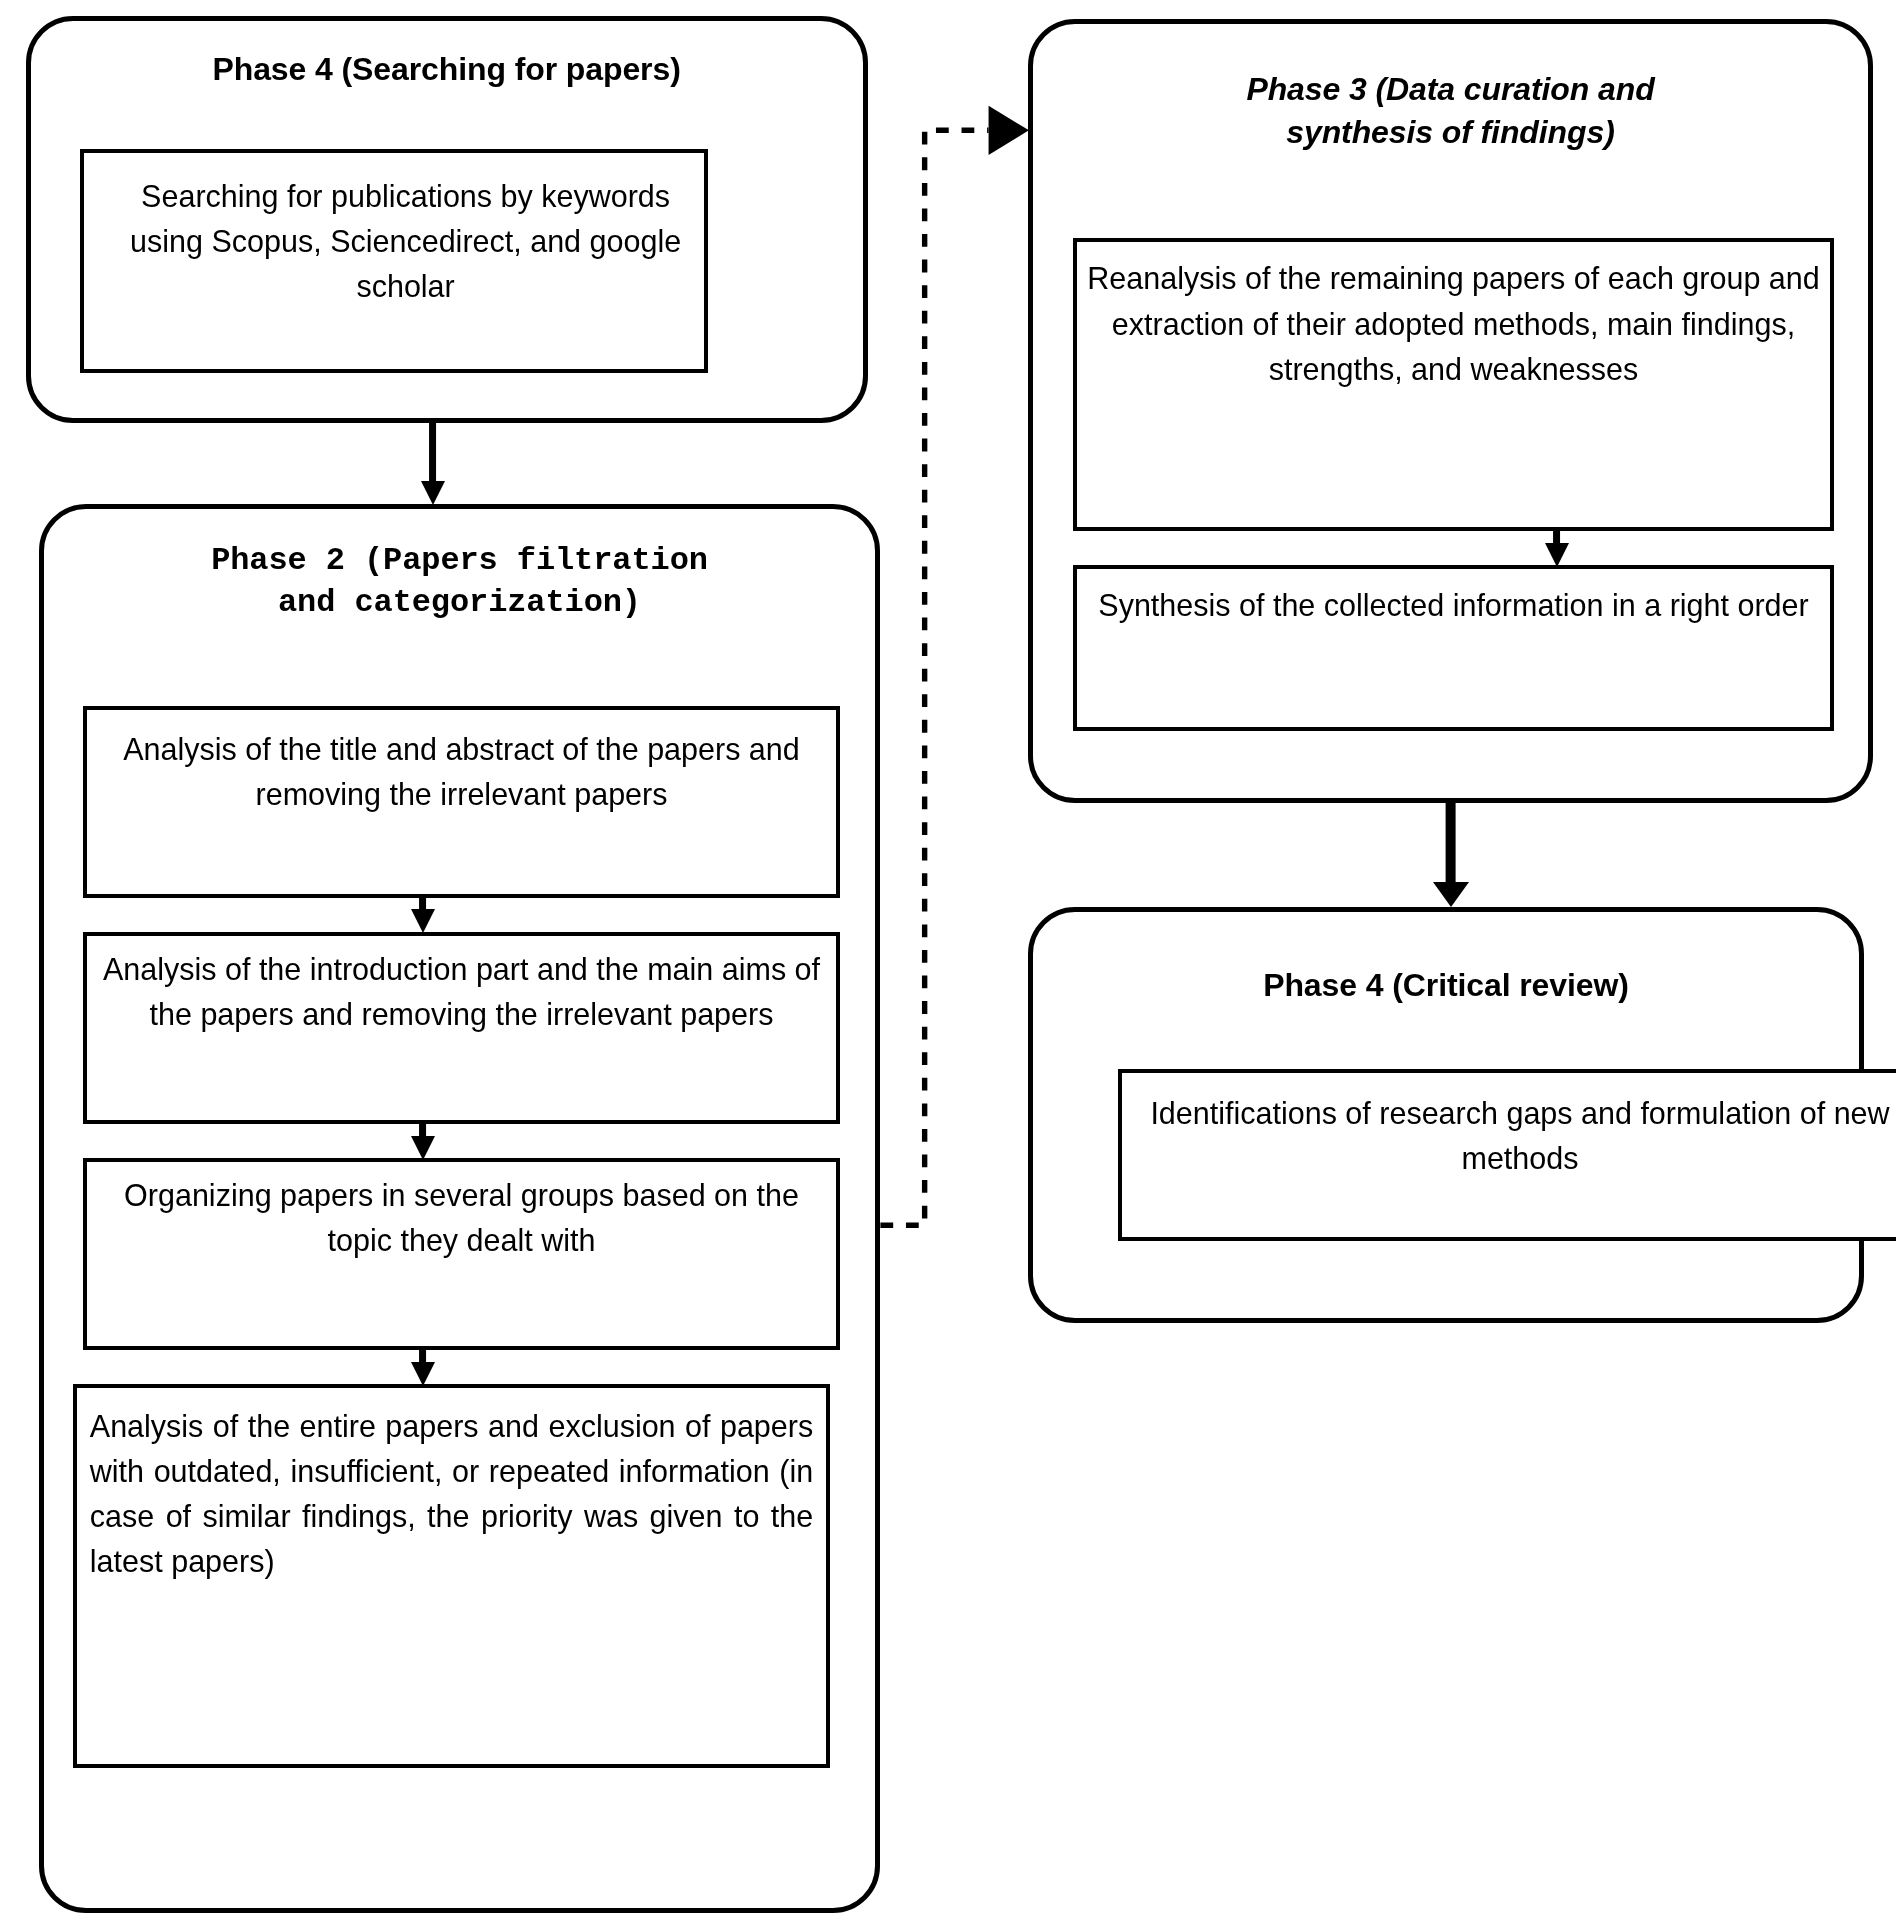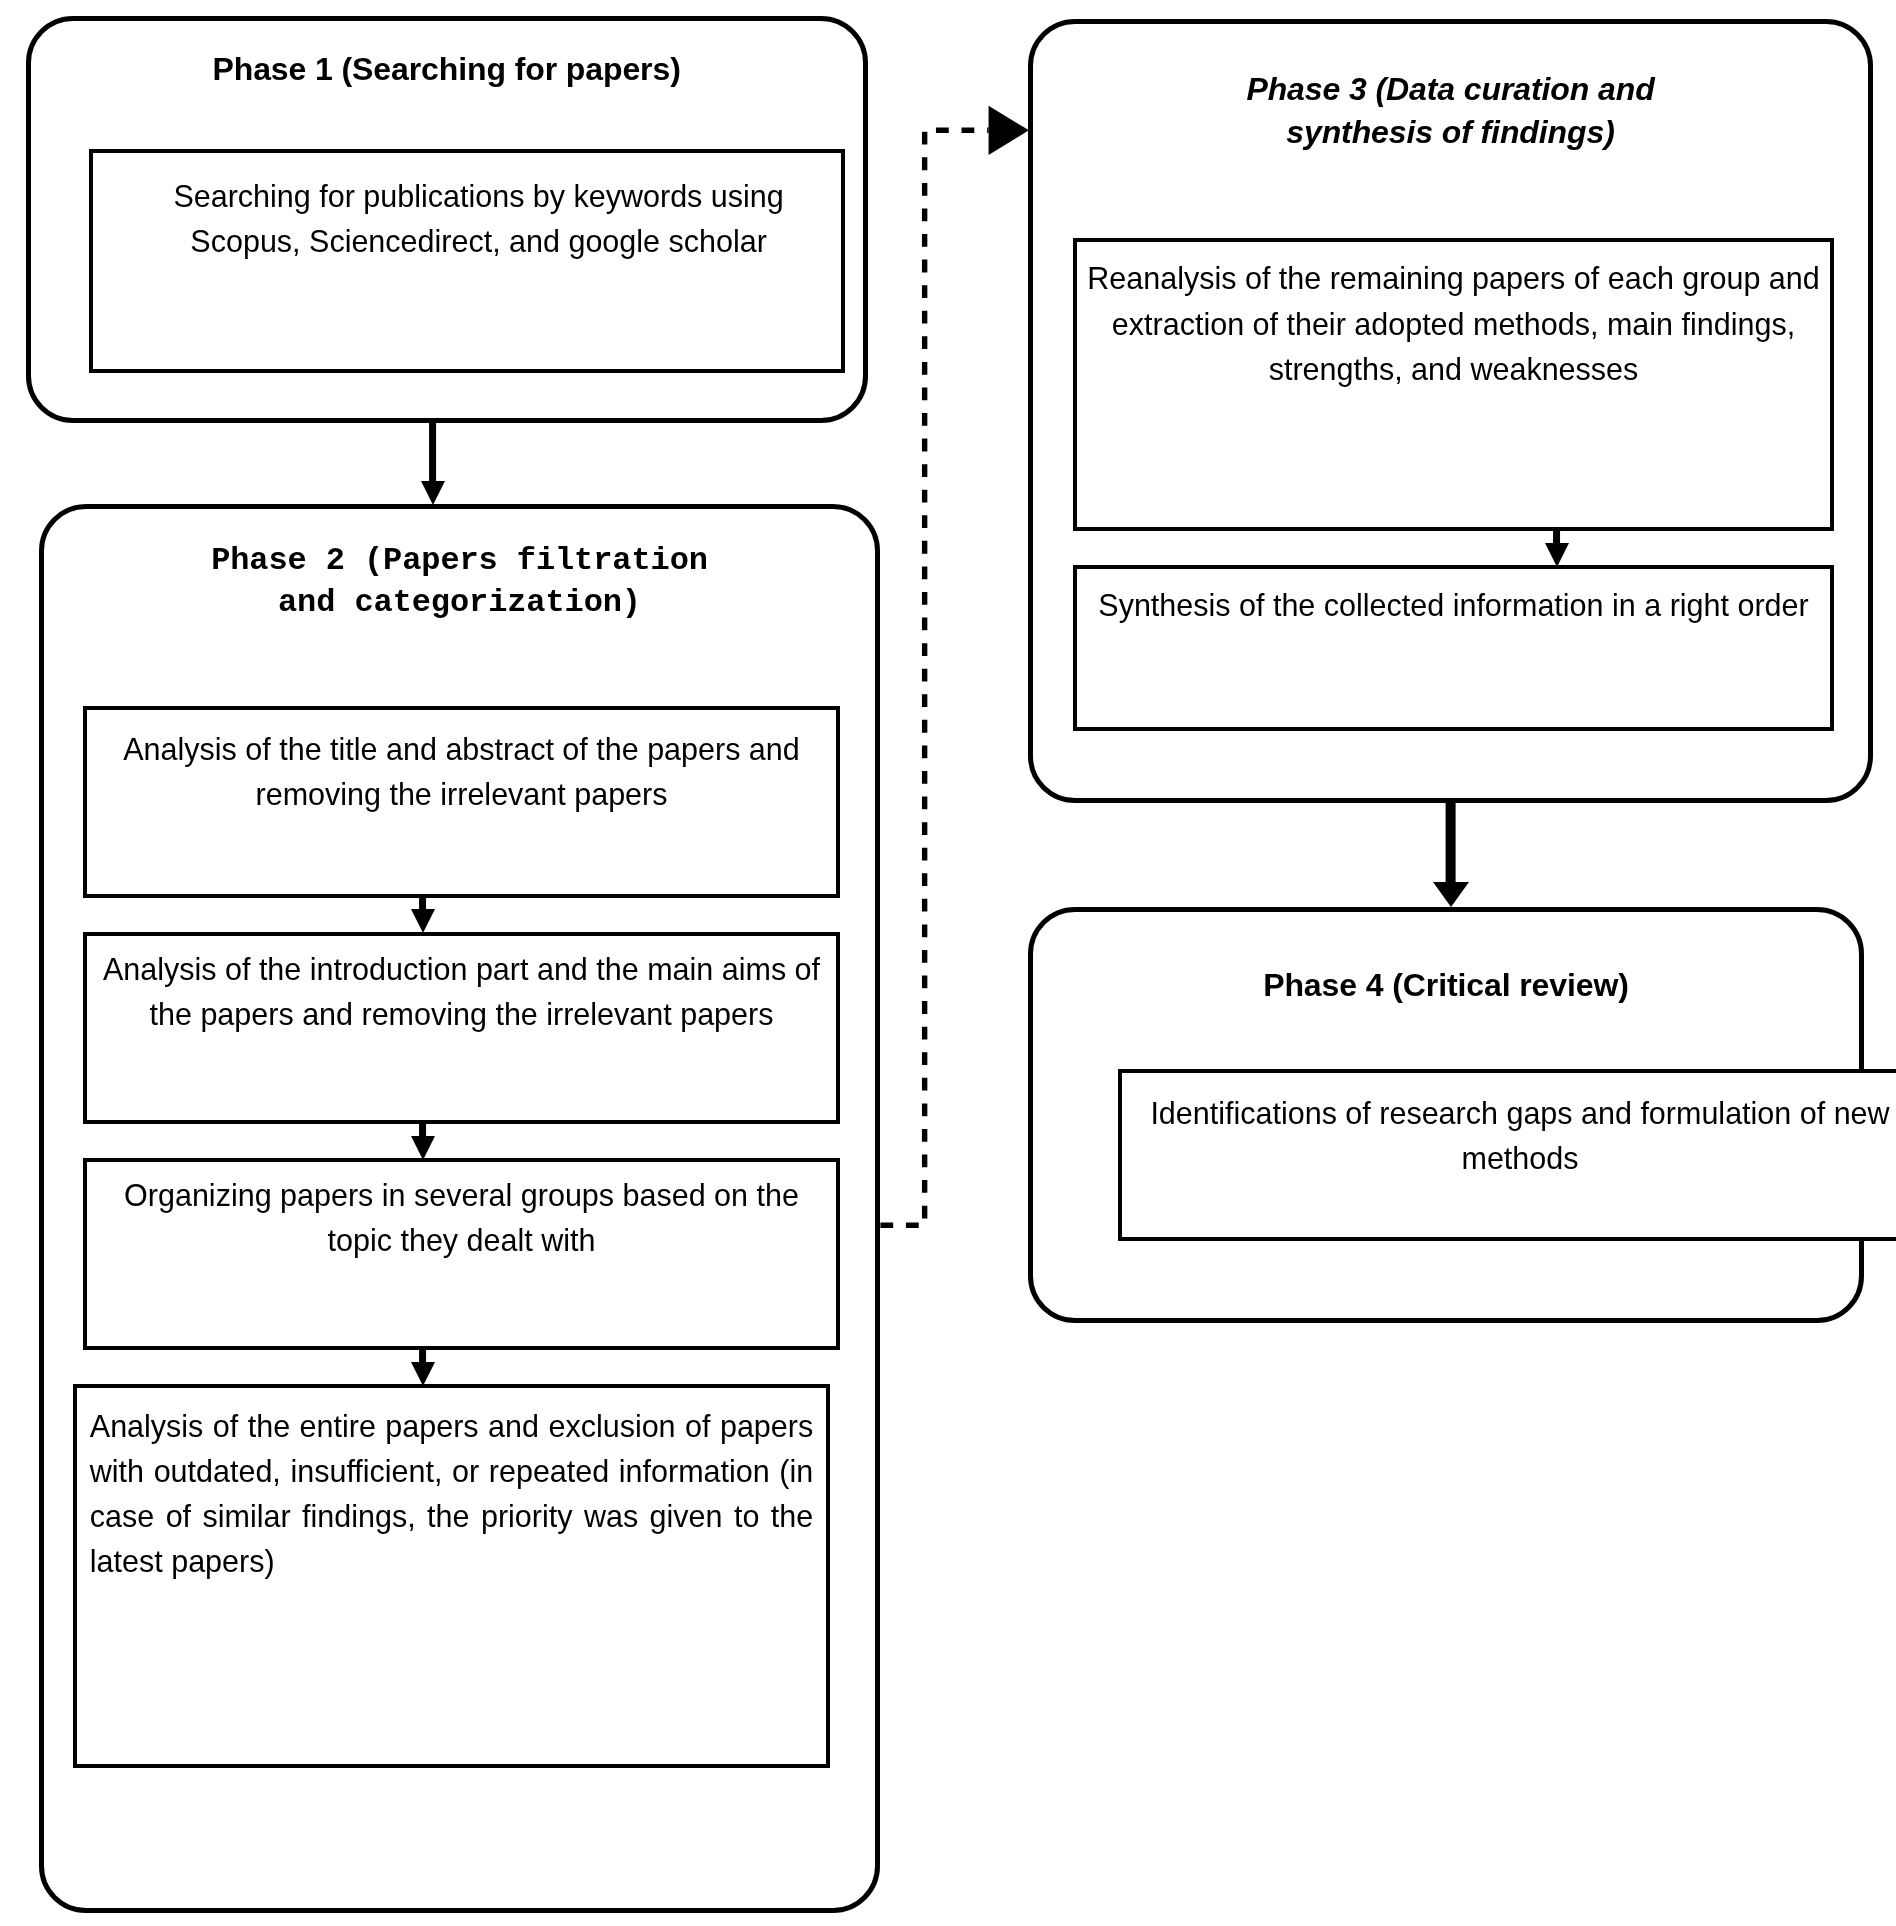--- a/index.html
+++ b/index.html
@@ -68,22 +68,22 @@
     border-top-width:24.6px;
   }
   svg.connector{position:absolute;left:0;top:0;overflow:visible;}
 </style>
 </head>
 <body>
 
 <div id="canvas">
 
   <div class="phase-container" style="left:25.6px;top:16px;width:842px;height:407px;">
-    <div class="phase-title" style="top:27px;">Phase 1 (Searching for papers)</div>
-    <div class="step-box" style="left:58px;top:128px;width:756px;height:224px;padding-left:24px;">
+    <div class="phase-title" style="top:27px;">Phase 4 (Searching for papers)</div>
+    <div class="step-box" style="left:49px;top:128px;width:628px;height:224px;padding-left:24px;">
       <div class="step-text" style="padding-top:20.7px;">Searching for publications by keywords using Scopus, Sciencedirect, and google scholar</div>
     </div>
   </div>
 
   <div class="arrow thin" style="left:403px;top:423px;width:59px;height:84px;">
     <div class="shaft" style="top:0;width:7.9px;height:60px;"></div>
     <div class="head" style="top:58px;"></div>
   </div>
 
   <div class="phase-container" style="left:39px;top:504px;width:841px;height:1409px;">

